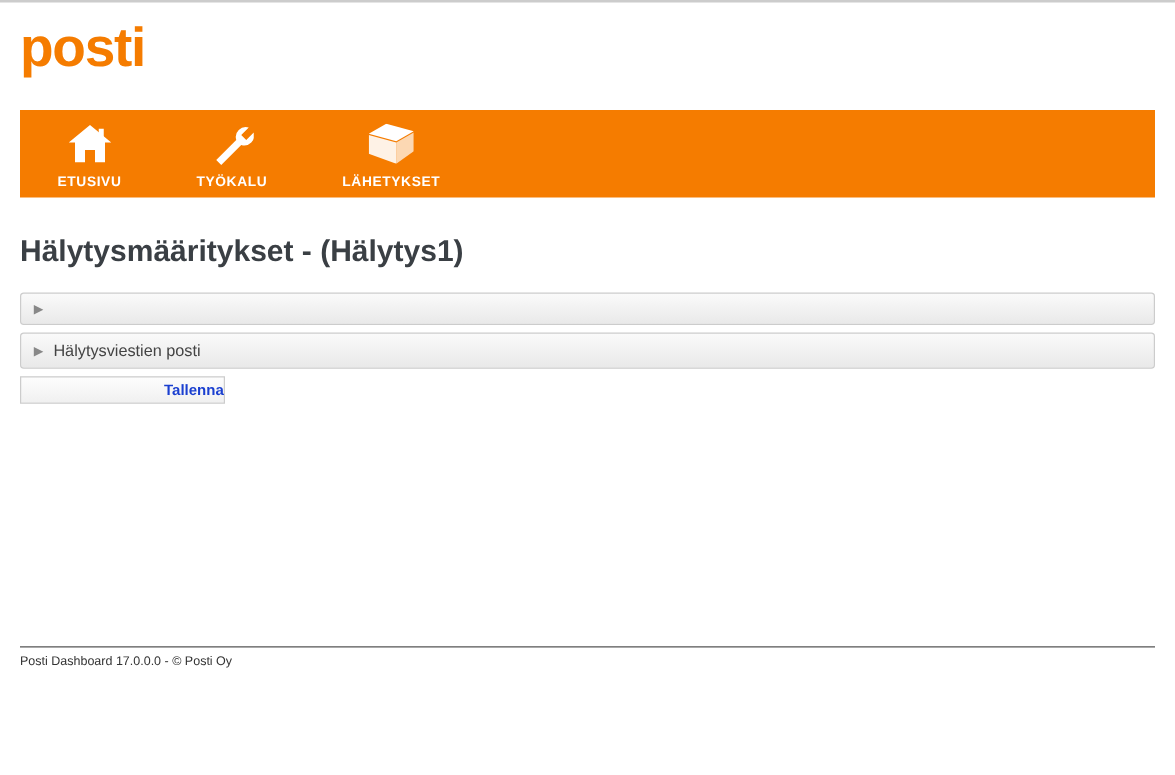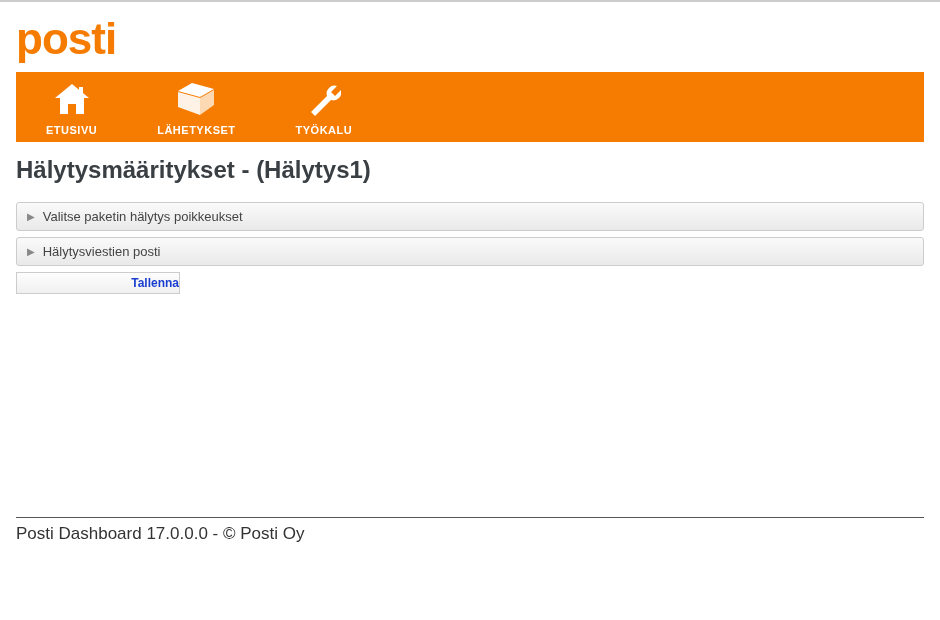--- a/index.html
+++ b/index.html
@@ -19,21 +19,21 @@
     .logo-text {
       font-size: 44px;
       font-weight: bold;
       color: #f57c00;
       letter-spacing: -1px;
       font-family: 'Trebuchet MS', Arial, sans-serif;
       position: relative;
     }
     .nav-bar {
       background: #f57c00;
-      margin: 0 16px;
+      margin: 16px 16px;
       display: flex;
       padding: 8px 0 6px 0;
     }
     .nav-item {
       display: flex;
       flex-direction: column;
       align-items: center;
       justify-content: flex-end;
       color: #fff;
       padding: 0 30px;
@@ -95,21 +95,21 @@
       position: absolute;
       top: 517px;
       left: 16px;
       right: 16px;
     }
     .footer-rule {
       border-top: 1px solid #555;
       margin-bottom: 6px;
     }
     .footer-text {
-      font-size: 17px;
+      font-size: 10px;
       color: #333;
     }
   </style>
 </head>
 <body>
 
 <div class="logo-bar">
   <div class="logo">
     <span class="logo-text">posti</span>
   </div>
@@ -120,44 +120,43 @@
     <div class="nav-icon">
       <svg width="34" height="30" viewBox="0 0 34 30" fill="#fff">
         <polygon points="17,0 0,14 5,14 5,30 13,30 13,20 21,20 21,30 29,30 29,14 34,14"></polygon>
         <rect x="24" y="3" width="4" height="8"></rect>
       </svg>
     </div>
     <span class="nav-label">ETUSIVU</span>
   </div>
   <div class="nav-item">
     <div class="nav-icon">
+      <svg width="34" height="34" viewBox="0 0 34 34" fill="#fff">
+        <path d="M30 4 a8 8 0 0 0 -10 10 L4 30 l4 4 L24 18 a8 8 0 0 0 10 -10 l-6 6 -4 -4 z"></path>
+      </svg>
+    </div>
+    <span class="nav-label">TYÖKALU</span>
+  </div>
+  <div class="nav-item">
+    <div class="nav-icon">
       <svg width="36" height="32" viewBox="0 0 36 32" fill="#fff">
         <polygon points="0,8 14,0 36,6 22,14"></polygon>
         <polygon points="0,9 0,24 22,32 22,15" fill="#fff" opacity="0.9"></polygon>
         <polygon points="22,15 36,7 36,22 22,32" fill="#fff" opacity="0.7"></polygon>
       </svg>
     </div>
     <span class="nav-label">LÄHETYKSET</span>
   </div>
-  <div class="nav-item">
-    <div class="nav-icon">
-      <svg width="34" height="34" viewBox="0 0 34 34" fill="#fff">
-        <path d="M30 4 a8 8 0 0 0 -10 10 L4 30 l4 4 L24 18 a8 8 0 0 0 10 -10 l-6 6 -4 -4 z"></path>
-      </svg>
-    </div>
-    <span class="nav-label">TYÖKALU</span>
-  </div>
 </div>
 
 <div class="content">
   <h1 class="page-title">Hälytysmääritykset - (Hälytys1)</h1>
 
   <div class="accordion-item">
     <span class="accordion-caret">▶</span>
-    <span>Valitse paketin hälytys poikkeukset</span>
   </div>
 
   <div class="accordion-item">
     <span class="accordion-caret">▶</span>
     <span>Hälytysviestien posti</span>
   </div>
 
   <div class="save-button">Tallenna</div>
 </div>
 

